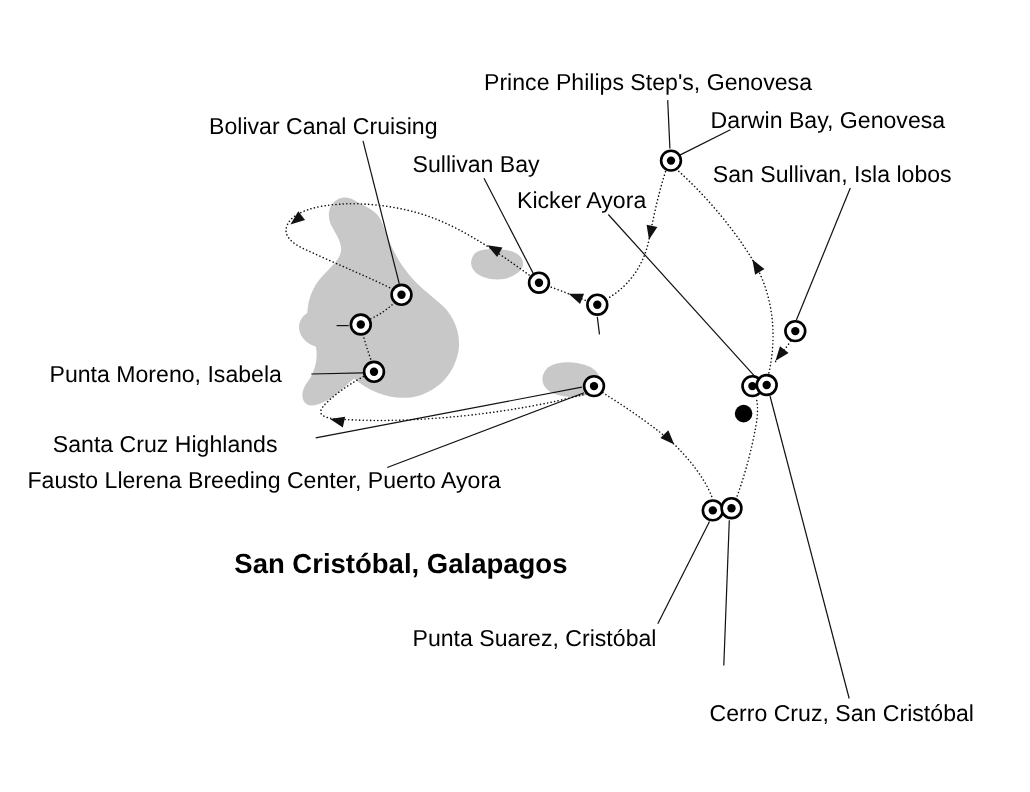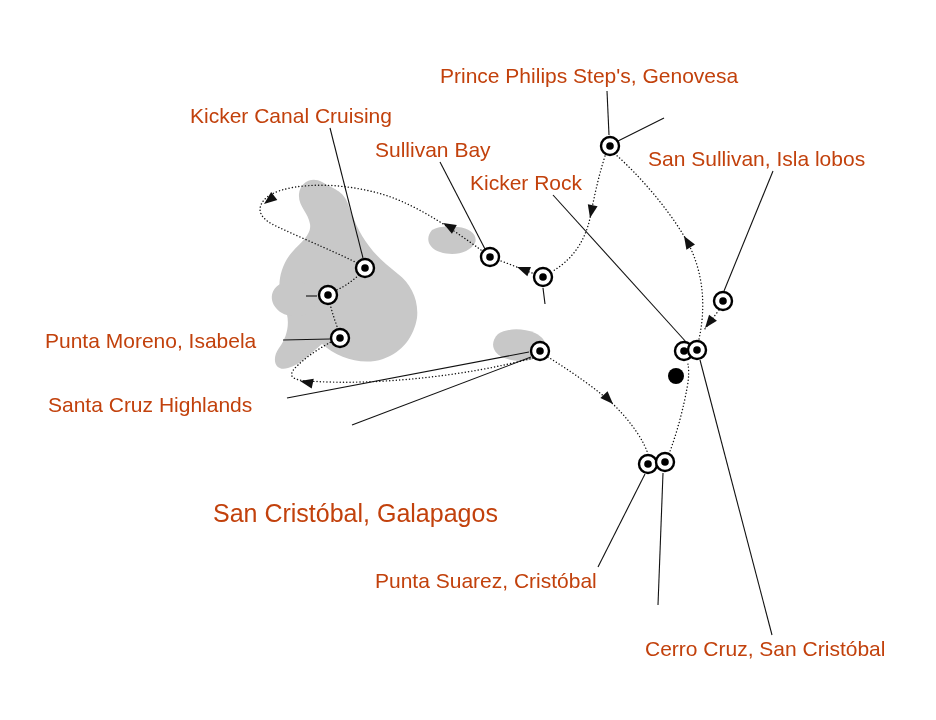--- a/index.html
+++ b/index.html
@@ -10,25 +10,25 @@
     overflow:hidden;
     font-family:"Liberation Sans", sans-serif;
     color:#000;
   }
   #map-svg{position:absolute;left:0;top:0;}
   .lbl{
     position:absolute;
     font-size:21px;
     line-height:1.15;
     white-space:nowrap;
-    color:#c2410c;
+    color:#000000;
   }
   .lbl.title{
     font-size:25px;
-    font-weight:normal;
+    font-weight:bold;
   }
 </style>
 </head>
 <body>
 
 <div id="stage">
 
   <svg id="map-svg" width="936" height="720" viewBox="0 0 936 720">
 
     <g fill="#c8c8c8" stroke="none">
@@ -137,22 +137,24 @@
       </g>
       <g>
         <circle cx="665" cy="462" r="9" fill="#fff" stroke="#000" stroke-width="2.4"></circle>
         <circle cx="665" cy="462" r="3.8" fill="#000"></circle>
       </g>
       <circle cx="676" cy="376" r="8" fill="#000"></circle>
     </g>
   </svg>
 
   <div class="lbl" style="left:440px;top:64px">Prince Philips Step's, Genovesa</div>
-  <div class="lbl" style="left:190px;top:104px">Kicker Canal Cruising</div>
+  <div class="lbl" style="left:646px;top:98px">Darwin Bay, Genovesa</div>
+  <div class="lbl" style="left:190px;top:104px">Bolivar Canal Cruising</div>
   <div class="lbl" style="left:375px;top:138px">Sullivan Bay</div>
   <div class="lbl" style="left:648px;top:147px">San Sullivan, Isla lobos</div>
-  <div class="lbl" style="left:470px;top:171px">Kicker Rock</div>
+  <div class="lbl" style="left:470px;top:171px">Kicker Ayora</div>
   <div class="lbl" style="left:45px;top:329px">Punta Moreno, Isabela</div>
   <div class="lbl" style="left:48px;top:393px">Santa Cruz Highlands</div>
+  <div class="lbl" style="left:25px;top:426px">Fausto Llerena Breeding Center, Puerto Ayora</div>
   <div class="lbl title" style="left:213px;top:499px">San Cristóbal, Galapagos</div>
   <div class="lbl" style="left:375px;top:569px">Punta Suarez, Cristóbal</div>
   <div class="lbl" style="left:645px;top:637px">Cerro Cruz, San Cristóbal</div>
 </div>
 
 </body></html>

